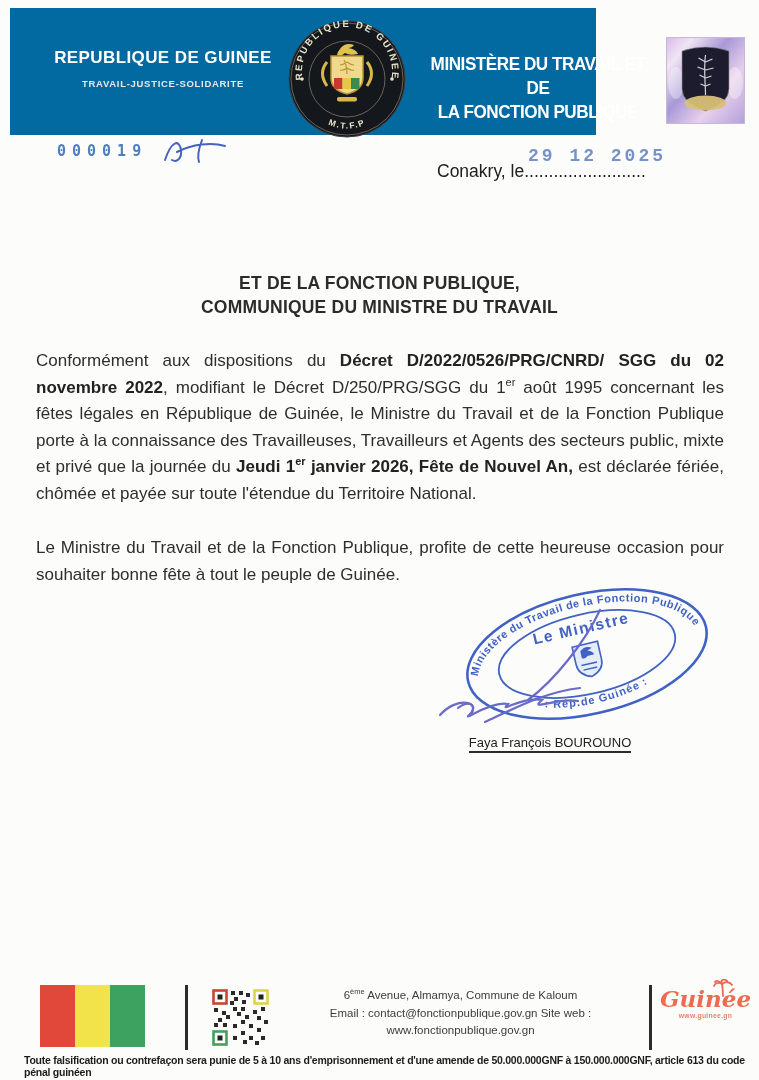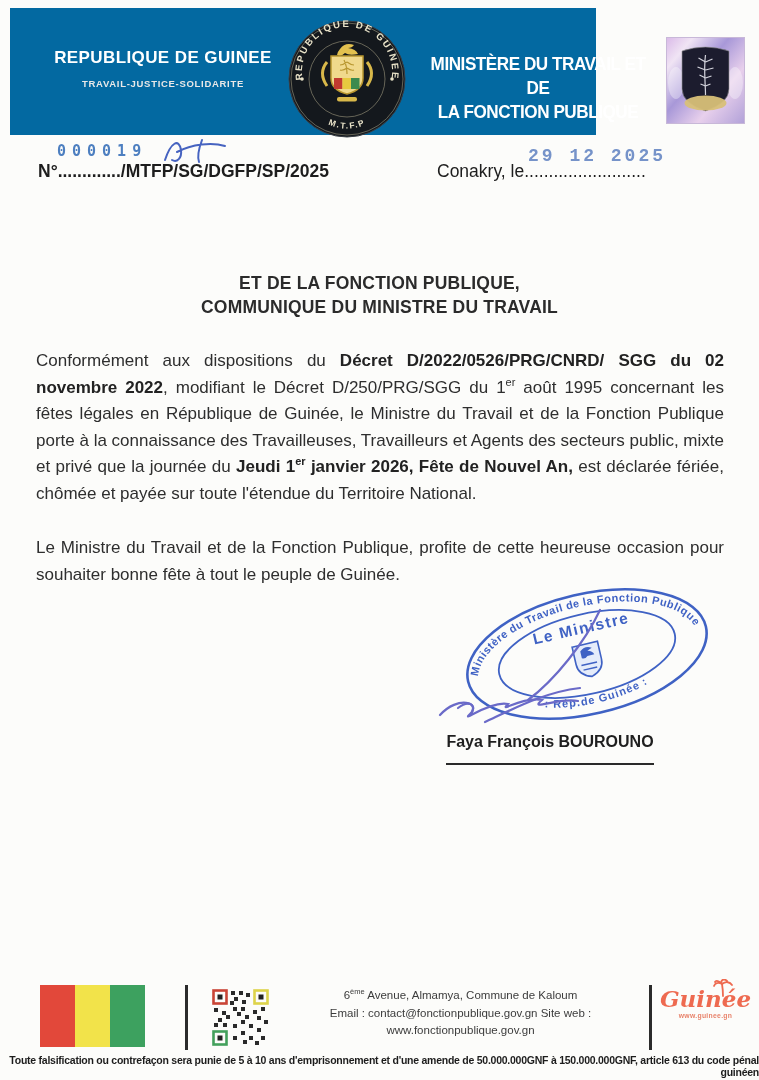--- a/index.html
+++ b/index.html
@@ -36,40 +36,40 @@
   .para { position:absolute; left:36px; width:688px; font-size:17px; line-height:26.5px;
           text-align:justify; color:#2e2e2e; }
   .p1 { top:348px; } .p2 { top:535px; }
   .b { font-weight:700; color:#222; }
   sup { font-size:11px; vertical-align:super; line-height:0; }
 
   
   .stamp-svg { position:absolute; left:442px; top:570px; }
   .sig-svg { position:absolute; left:430px; top:600px; }
   .sig-name { position:absolute; left:390px; top:733px; width:320px; text-align:center; }
-  .sig-name span { display:inline-block; font-size:16px; font-weight:700; color:#1f1f1f;
-                   border-bottom:2.5px solid #2a2a2a; padding-bottom:12px; }
+  .sig-name span { display:inline-block; font-size:13px; font-weight:400; color:#1f1f1f;
+                   border-bottom:2.5px solid #2a2a2a; padding-bottom:1px; }
 
   
   .flag { position:absolute; left:40px; top:985px; width:105px; height:62px; display:flex; }
   .flag div { width:35px; height:62px; }
   .fr { background:#e2483a; } .fy { background:#f2e34a; } .fg { background:#3da15f; }
   .vdiv { position:absolute; width:3px; height:65px; background:#2b2b2b; top:985px; }
   .vdiv1 { left:185px; } .vdiv2 { left:649px; }
   .qr { position:absolute; left:212px; top:989px; }
   .addr { position:absolute; left:273px; top:987px; width:375px; text-align:center;
           font-size:11.5px; line-height:17.5px; color:#3c3c3c; }
   .addr sup { font-size:7.5px; }
   .brand { position:absolute; left:658px; top:986px; width:95px; text-align:center; }
   .brand-name { font-family:"DejaVu Serif",serif; font-style:italic; font-weight:700;
                 font-size:23px; color:#ee6a50; line-height:26px; }
   .brand-url { font-size:6.8px; font-weight:700; color:#e8836b; letter-spacing:.3px; }
   .brand-tree { position:absolute; left:55px; top:-7px; }
-  .disclaimer { position:absolute; left:0; top:1054px; width:100%; text-align:right;
-                font-size:10.5px; font-weight:700; color:#1c1c1c; letter-spacing:-.25px; }
+  .disclaimer { position:absolute; left:0; top:1054px; width:100%; text-align:left;
+                font-size:10.5px; font-weight:700; color:#1c1c1c; letter-spacing:-.25px;padding-left:24px; }
   .stamp-blue { fill:#2f55c0; }
 </style>
 </head>
 <body>
 
 <div class="page">
 
   <div class="banner">
     <div class="rep-block">
       <div class="rep1">REPUBLIQUE DE GUINEE</div>
@@ -120,21 +120,20 @@
         </g>
         <rect x="0" y="0" width="79" height="87" fill="none" stroke="#c8b8d8" stroke-width="2"></rect>
       </svg>
     </div>
   </div>
 
   <div class="num-stamp">000019</div>
   <svg class="initial-svg" width="75" height="34" viewBox="0 0 75 34">
     <path d="M8,26 C14,8 22,4 24,16 C25,24 20,29 15,26 M20,18 C35,10 55,8 68,12 M45,6 C42,14 40,22 42,28" stroke="#4663c0" stroke-width="2" fill="none" stroke-linecap="round"></path>
   </svg>
-  <div class="ref-number">N°............./MTFP/SG/DGFP/SP/2025</div>
   <div class="place-line">Conakry, le.........................</div>
   <div class="date-stamp">29 12 2025</div>
 
   <div class="title">
     <div>ET DE LA FONCTION PUBLIQUE,</div>
     <div>COMMUNIQUE DU MINISTRE DU TRAVAIL</div>
   </div>
 
   <p class="para p1"><span>Conformément aux dispositions du </span><span class="b">Décret D/2022/0526/PRG/CNRD/ SGG du 02 novembre 2022</span><span>, modifiant le Décret D/250/PRG/SGG du 1</span><sup>er</sup><span> août 1995 concernant les fêtes légales en République de Guinée, le Ministre du Travail et de la Fonction Publique porte à la connaissance des Travailleuses, Travailleurs et Agents des secteurs public, mixte et privé que la journée du </span><span class="b">Jeudi 1</span><sup class="b">er</sup><span class="b"> janvier 2026, Fête de Nouvel An,</span><span> est déclarée fériée, chômée et payée sur toute l'étendue du Territoire National.</span></p>
 

